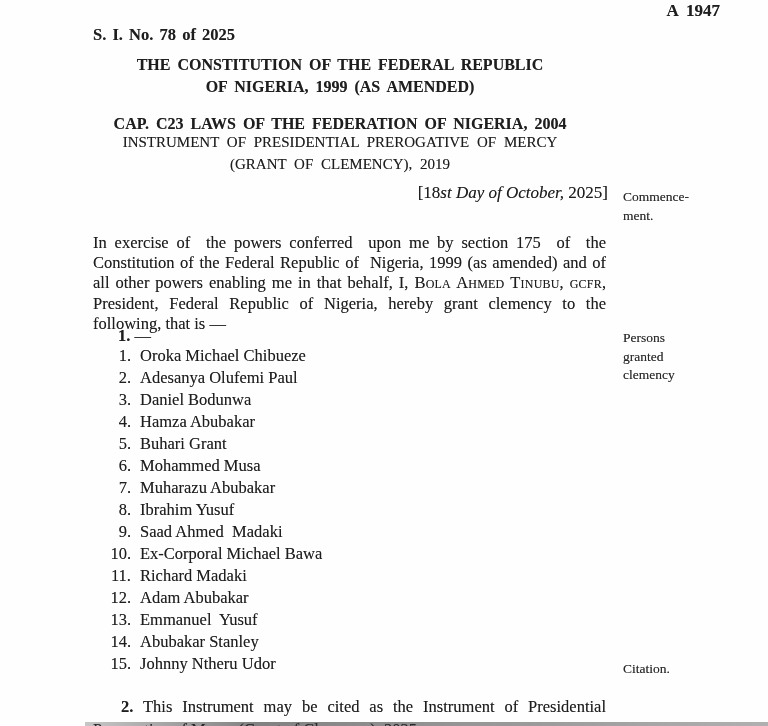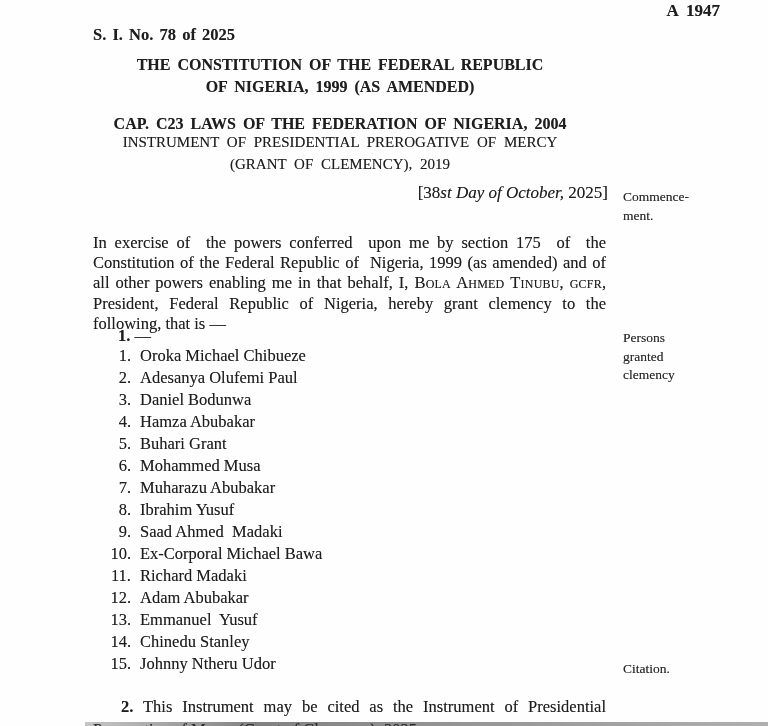--- a/index.html
+++ b/index.html
@@ -155,21 +155,21 @@
     <div>OF NIGERIA, 1999 (AS AMENDED)</div>
   </div>
 
   <div class="abs center-block h-cap">CAP. C23 LAWS OF THE FEDERATION OF NIGERIA, 2004</div>
 
   <div class="abs center-block h-instr">
     <div>INSTRUMENT OF PRESIDENTIAL PREROGATIVE OF MERCY</div>
     <div>(GRANT OF CLEMENCY), 2019</div>
   </div>
 
-  <div class="abs date-line"><span>[38</span><span class="it">st Day of October,</span><span> 2025]</span></div>
+  <div class="abs date-line"><span>[18</span><span class="it">st Day of October,</span><span> 2025]</span></div>
 
   <div class="abs margin-note mn-commence">
     <div>Commence-</div>
     <div>ment.</div>
   </div>
 
   <p class="abs preamble"><span>In exercise of  the powers conferred  upon me by section 175  of  the Constitution of the Federal Republic of  Nigeria, 1999 (as amended) and of  all other powers enabling me in that behalf, I, </span><span class="smallcaps">Bola Ahmed Tinubu</span><span>, </span><span class="smallcaps">gcfr</span><span>, President, Federal Republic of Nigeria, hereby grant clemency to the following, that is —</span></p>
 
   <div class="abs sec1"><span class="b">1.</span><span> —</span></div>
 
@@ -186,21 +186,21 @@
     <div class="li"><span class="no">4.</span><span class="nm">Hamza Abubakar</span></div>
     <div class="li"><span class="no">5.</span><span class="nm">Buhari Grant</span></div>
     <div class="li"><span class="no">6.</span><span class="nm">Mohammed Musa</span></div>
     <div class="li"><span class="no">7.</span><span class="nm">Muharazu Abubakar</span></div>
     <div class="li"><span class="no">8.</span><span class="nm">Ibrahim Yusuf</span></div>
     <div class="li"><span class="no">9.</span><span class="nm">Saad Ahmed  Madaki</span></div>
     <div class="li"><span class="no">10.</span><span class="nm">Ex-Corporal Michael Bawa</span></div>
     <div class="li"><span class="no">11.</span><span class="nm">Richard Madaki</span></div>
     <div class="li"><span class="no">12.</span><span class="nm">Adam Abubakar</span></div>
     <div class="li"><span class="no">13.</span><span class="nm">Emmanuel  Yusuf</span></div>
-    <div class="li"><span class="no">14.</span><span class="nm">Chinedu Stanley</span></div>
+    <div class="li"><span class="no">14.</span><span class="nm">Abubakar Stanley</span></div>
     <div class="li"><span class="no">15.</span><span class="nm">Johnny Ntheru Udor</span></div>
   </div>
 
   <div class="abs margin-note mn-citation">Citation.</div>
 
   <p class="abs sec2"><span class="b">2.</span><span> This Instrument may be cited as the Instrument of Presidential Prerogative of Mercy (Grant of Clemency), 2025.</span></p>
 
   <div class="abs scan-artifact"></div>
 
 </div>

